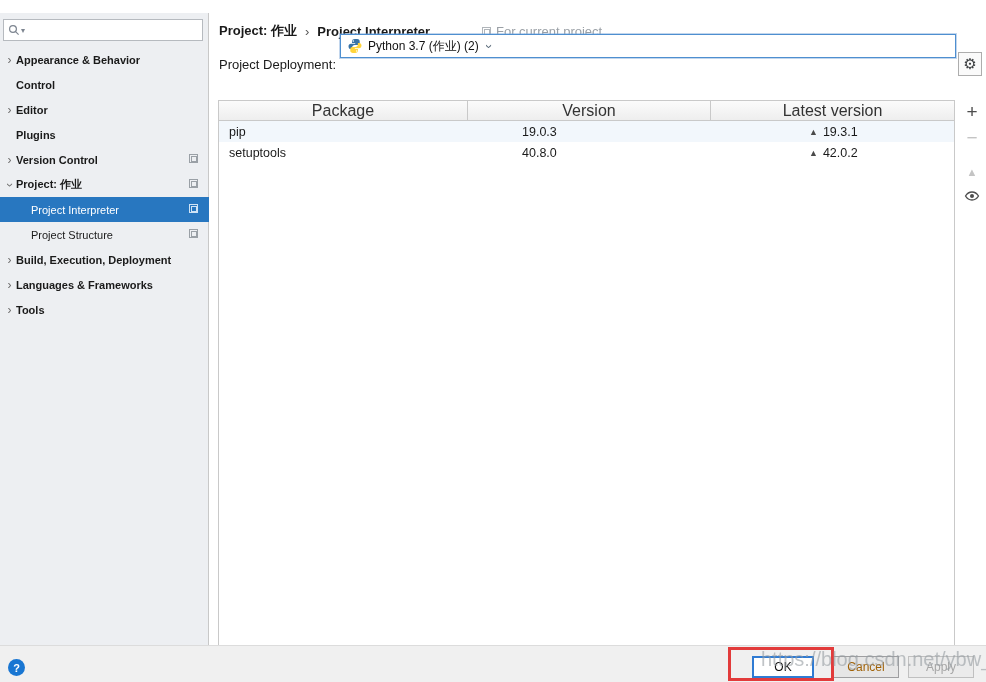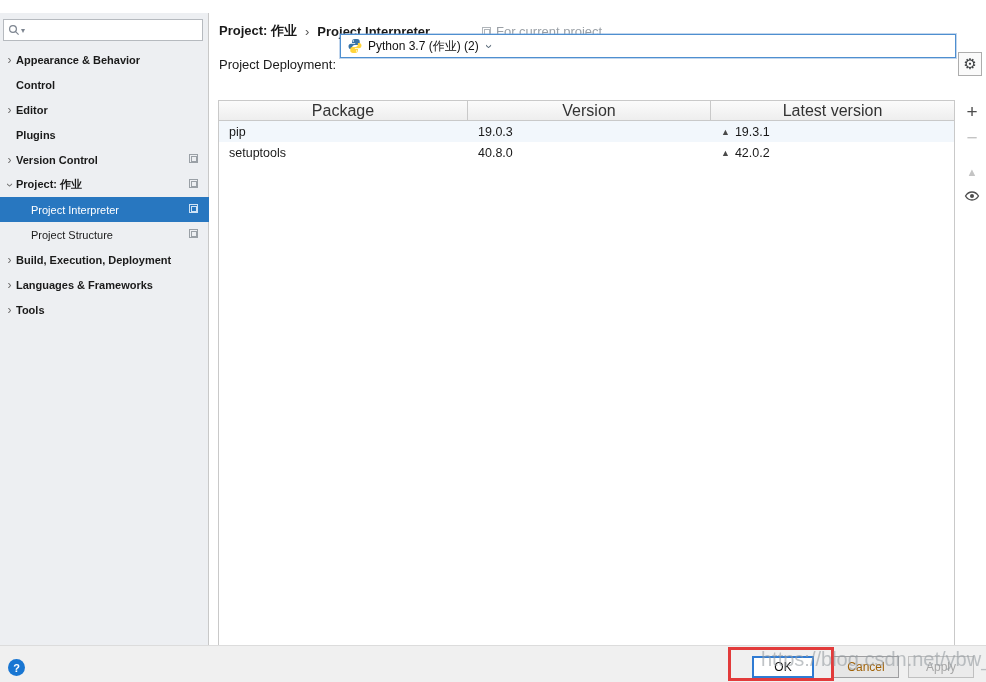--- a/index.html
+++ b/index.html
@@ -49,21 +49,21 @@
   .combo .combo-path { font-size:11px; color:#A9AFB5; white-space:nowrap; overflow:hidden; flex:1; }
   .combo .combo-chev { color:#5a6b7b; font-size:13px; transform:rotate(90deg); margin-left:4px; flex:0 0 auto; }
   .gear-btn { position:absolute; left:748px; top:39px; width:24px; height:24px; border:1px solid #ADADAD; background:#fafafa; display:flex; align-items:center; justify-content:center; font-size:15px; color:#3c3f41; cursor:pointer; }
 
   
   .pkg-table { position:absolute; left:8px; top:87px; width:737px; height:548px; border:1px solid #C9C9C9; background:#fff; }
   .pkg-header { display:flex; height:20px; background:linear-gradient(#FBFBFB,#EEEEEE); border-bottom:1px solid #C9C9C9; }
   .pkg-header .hcell { font-size:16px; color:#333; text-align:center; line-height:19px; border-right:1px solid #C9C9C9; }
   .pkg-header .hcell:last-child { border-right:none; }
   .hcell.c0 { width:249px; } .hcell.c1 { width:243px; } .hcell.c2 { flex:1; }
-  .pkg-row { display:flex; height:21px; align-items:center; font-size:12.5px; }
+  .pkg-row { display:flex; height:21px; align-items:center; font-size:12.5px;gap:44px; }
   .pkg-row.sel { background:#F2F7FC; }
   .pkg-row .cell { padding-left:10px; }
   .cell.c0 { width:249px; } .cell.c1 { width:243px; } .cell.c2 { flex:1; display:flex; align-items:center; gap:5px; }
   .up-arrow { font-size:9px; color:#4a4a4a; }
 
   
   .tool-col { position:absolute; left:748px; top:87px; width:28px; display:flex; flex-direction:column; align-items:center; }
   .tool-btn { width:22px; height:24px; display:flex; align-items:center; justify-content:center; cursor:pointer; }
   .tool-btn.plus { font-size:19px; color:#4d4d4d; font-weight:normal; }
   .tool-btn.minus { font-size:19px; color:#C4C4C4; margin-top:2px; }

